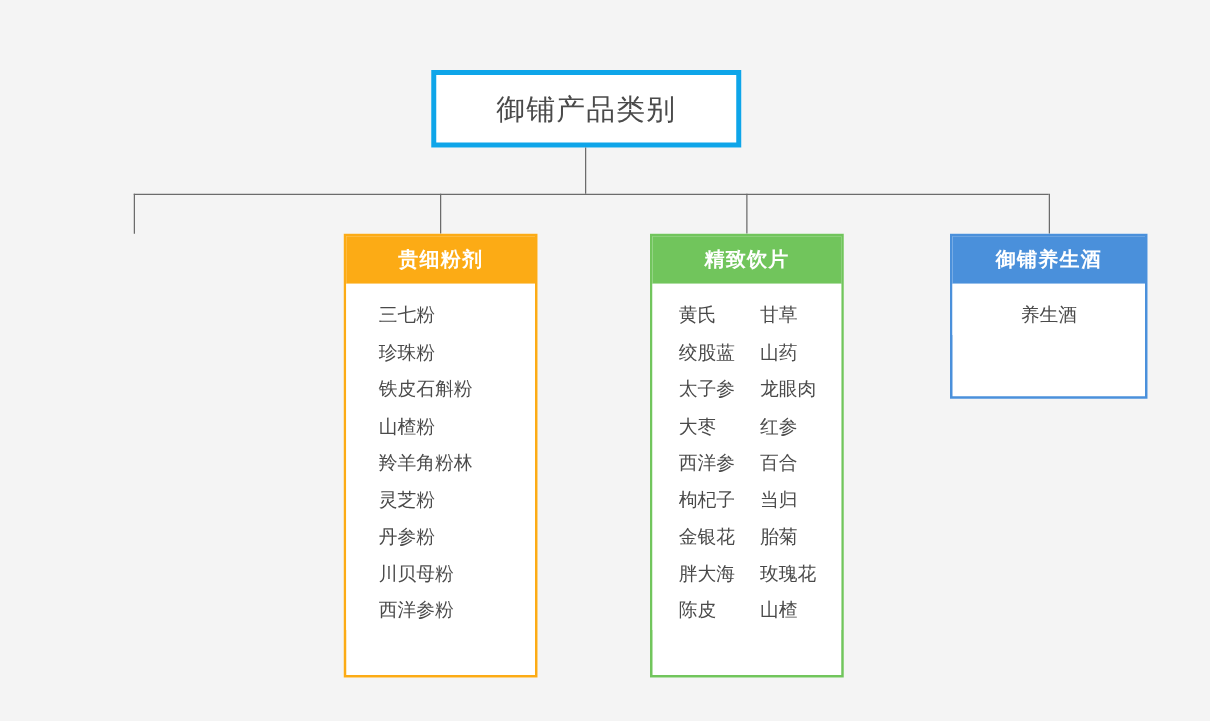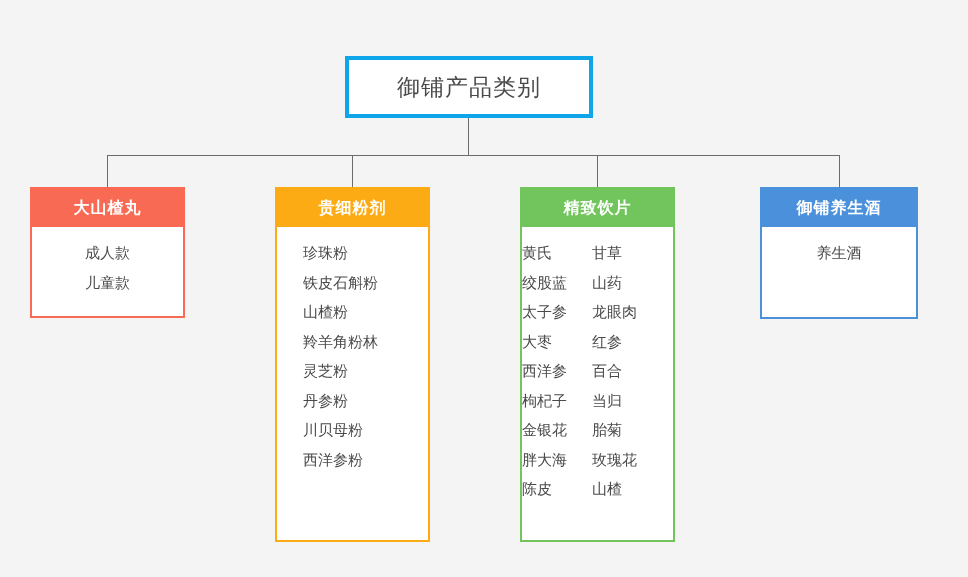--- a/index.html
+++ b/index.html
@@ -79,21 +79,21 @@
   }
   .cat-item.centered {
     padding-left: 0;
     text-align: center;
   }
   .cat-row {
     display: flex;
     font-size: 15px;
     color: #4a4a4a;
     line-height: 29.5px;
-    padding-left: 0;
+    padding-left: 21px;
     white-space: nowrap;
   }
   .cat-row .c1 { width: 70px; }
   .cat-row .c2 { width: 70px; }
 
   
   #cat-0 { left: 30px;  top: 187px; width: 155px; height: 131px; border-color: #f96a55; }
   #cat-1 { left: 275px; top: 187px; width: 155px; height: 355px; border-color: #fcab15; }
   #cat-2 { left: 520px; top: 187px; width: 155px; height: 355px; border-color: #71c55c; }
   #cat-3 { left: 760px; top: 187px; width: 158px; height: 132px; border-color: #4a90db; }
@@ -112,35 +112,27 @@
     <span class="root-label">御铺产品类别</span>
   </div>
 
   <div class="conn conn-v" style="left:468px; top:118px; height:37px;"></div>
   <div class="conn conn-h" style="left:107px; top:155px; width:732px;"></div>
   <div class="conn conn-v" style="left:107px; top:155px; height:32px;"></div>
   <div class="conn conn-v" style="left:352px; top:155px; height:32px;"></div>
   <div class="conn conn-v" style="left:597px; top:155px; height:32px;"></div>
   <div class="conn conn-v" style="left:839px; top:155px; height:32px;"></div>
 
-  <div class="cat" id="cat-0">
-    <div class="cat-header">
-      <span>大山楂丸</span>
-    </div>
-    <div class="cat-body">
-      <div class="cat-item centered">成人款</div>
-      <div class="cat-item centered">儿童款</div>
-    </div>
-  </div>
 
   <div class="cat" id="cat-1">
     <div class="cat-header">
       <span>贵细粉剂</span>
     </div>
     <div class="cat-body">
+      <div class="cat-item">三七粉</div>
       <div class="cat-item">珍珠粉</div>
       <div class="cat-item">铁皮石斛粉</div>
       <div class="cat-item">山楂粉</div>
       <div class="cat-item">羚羊角粉林</div>
       <div class="cat-item">灵芝粉</div>
       <div class="cat-item">丹参粉</div>
       <div class="cat-item">川贝母粉</div>
       <div class="cat-item">西洋参粉</div>
     </div>
   </div>

